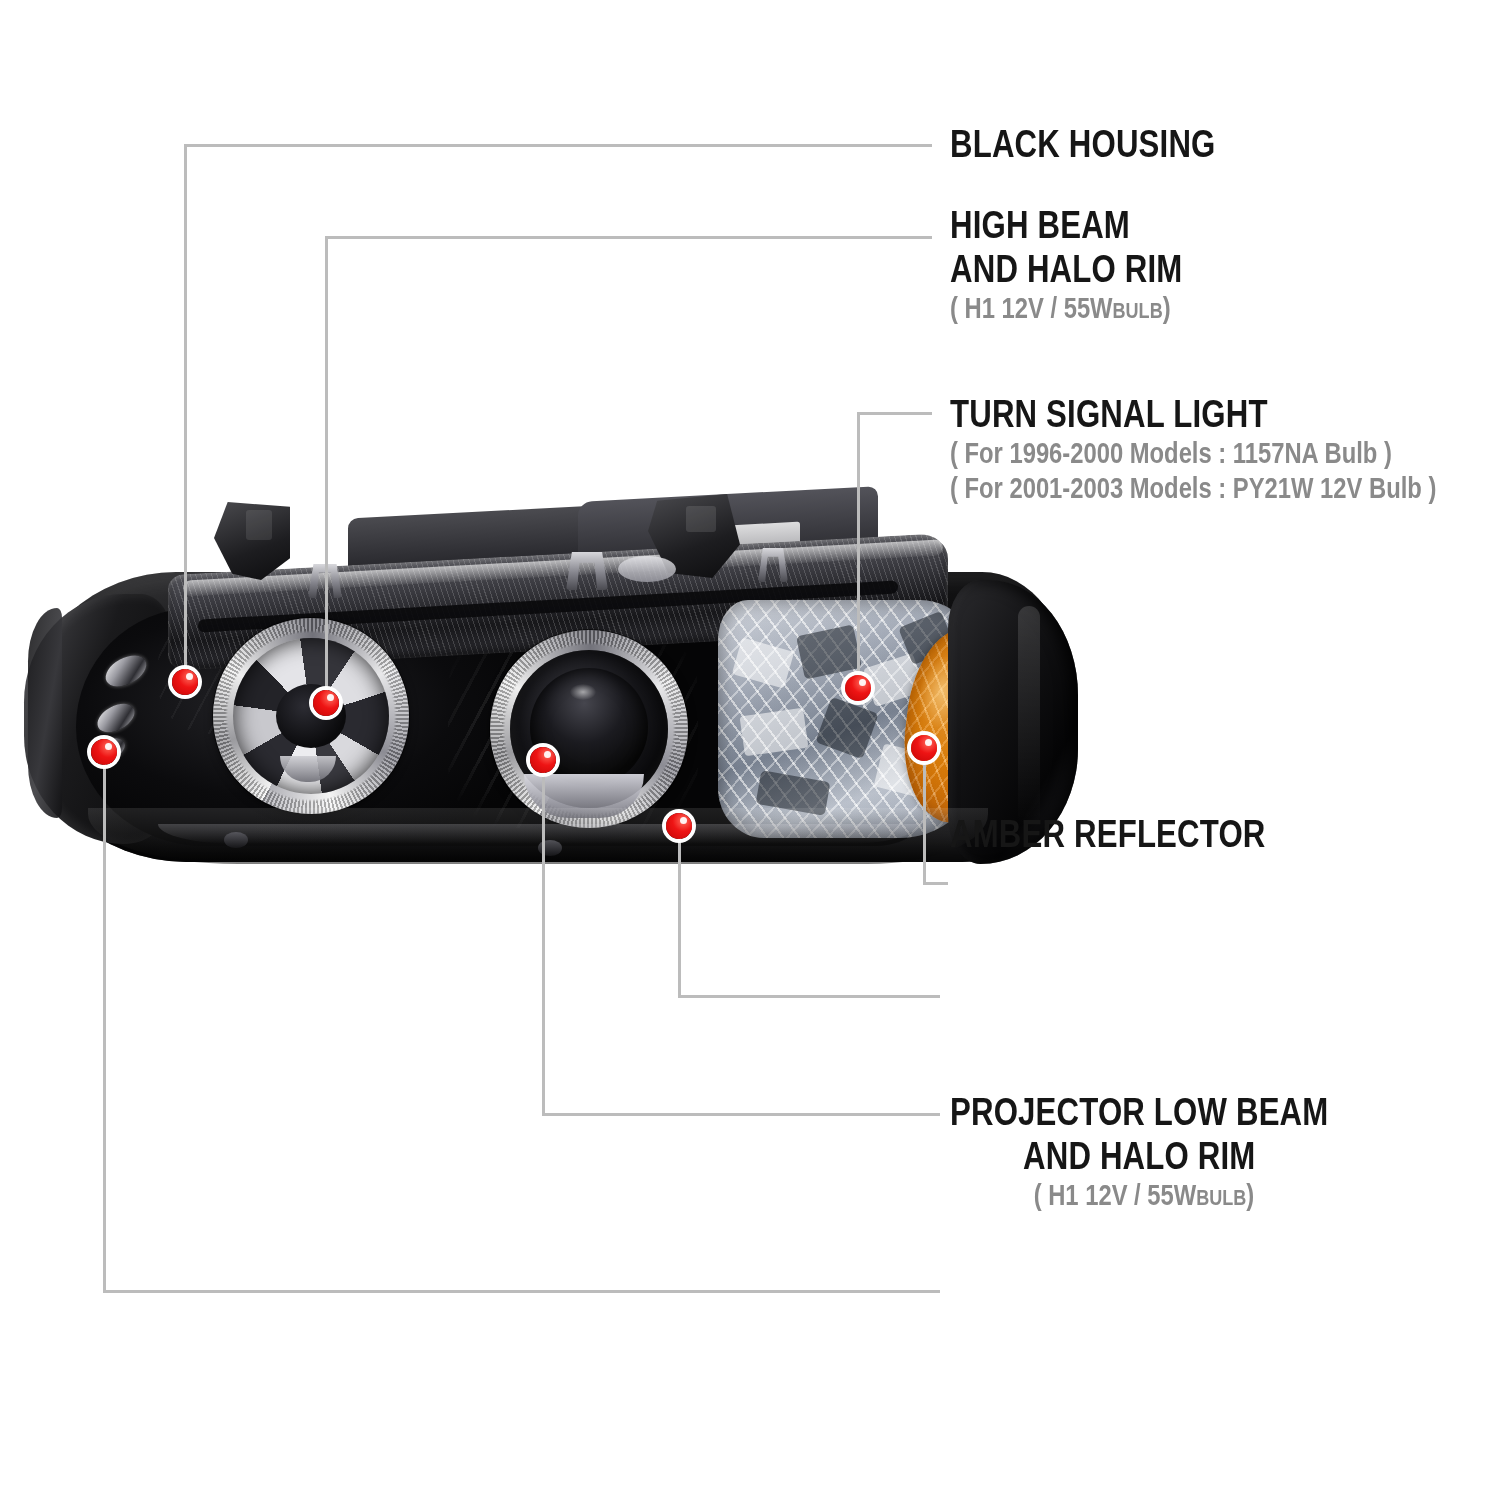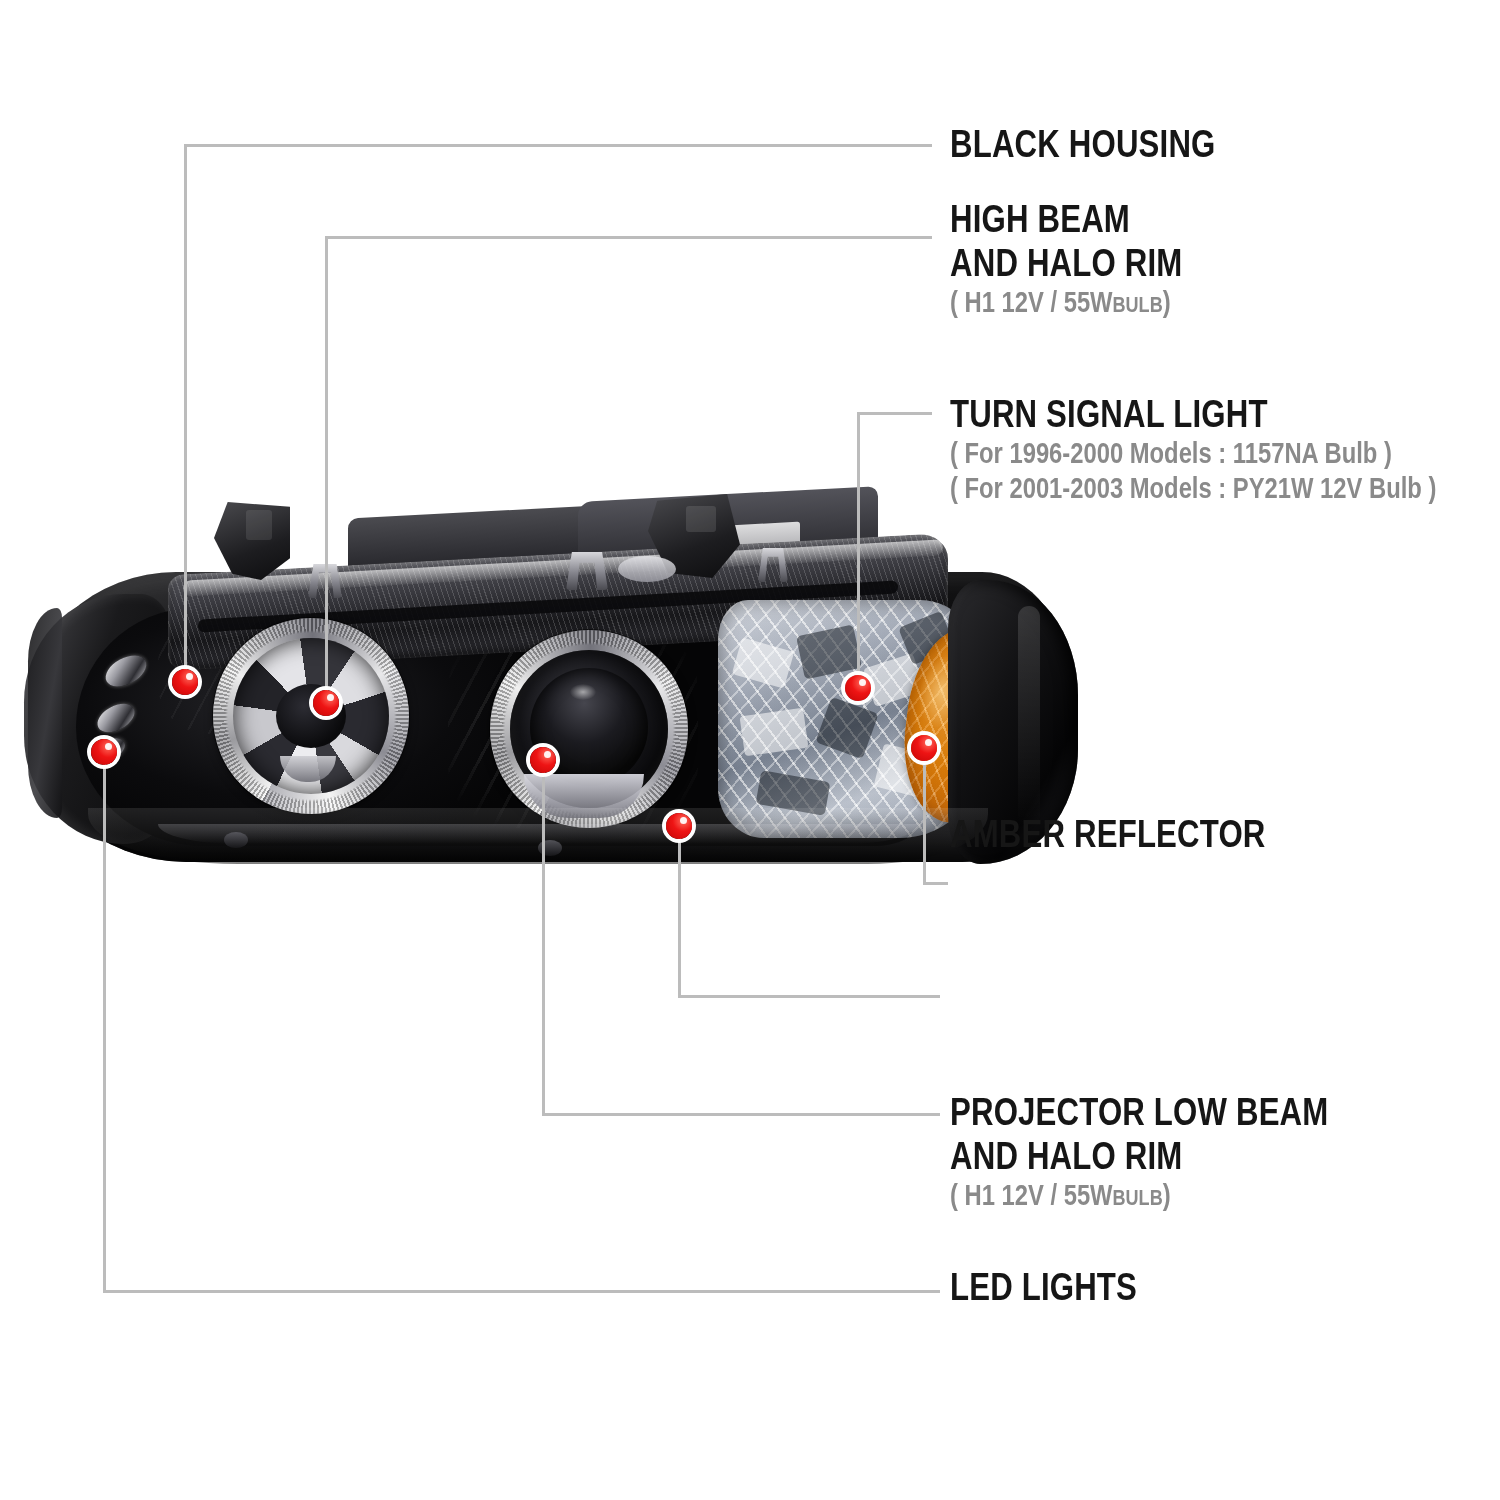--- a/index.html
+++ b/index.html
@@ -368,44 +368,41 @@
   <div class="dot" style="left:845px;top:675px;"></div>
   <div class="dot" style="left:911px;top:735px;"></div>
   <div class="dot" style="left:666px;top:813px;"></div>
   <div class="dot" style="left:530px;top:747px;"></div>
   <div class="dot" style="left:91px;top:739px;"></div>
 
   <div class="callout" style="left:950px;top:122px;">
     <div class="ctitle">BLACK HOUSING</div>
   </div>
 
-  <div class="callout" style="left:950px;top:197px;">
+  <div class="callout" style="left:950px;top:203px;">
     <div class="ctitle">HIGH BEAM</div>
     <div class="ctitle">AND HALO RIM</div>
     <div class="csub">
       <span>( H1  12V / 55W</span><span class="sm">BULB</span><span>)</span>
     </div>
   </div>
 
   <div class="callout" style="left:950px;top:392px;">
     <div class="ctitle">TURN SIGNAL LIGHT</div>
     <div class="csub">( For 1996-2000 Models : 1157NA  Bulb )</div>
     <div class="csub">( For 2001-2003 Models : PY21W 12V Bulb )</div>
   </div>
 
   <div class="callout" style="left:950px;top:812px;">
     <div class="ctitle">AMBER REFLECTOR</div>
   </div>
 
 
-  <div class="callout" style="left:950px;top:1090px;">
+  <div class="callout" style="left:950px;top:1090px;text-align:center;">
     <div class="ctitle">PROJECTOR LOW BEAM</div>
     <div class="ctitle">AND HALO RIM</div>
     <div class="csub">
       <span>( H1  12V / 55W</span><span class="sm">BULB</span><span>)</span>
     </div>
   </div>
 
-  <div class="callout" style="left:950px;top:1265px;">
-    <div class="ctitle">LED LIGHTS</div>
-  </div>
 
 </div>
 
 </body></html>

